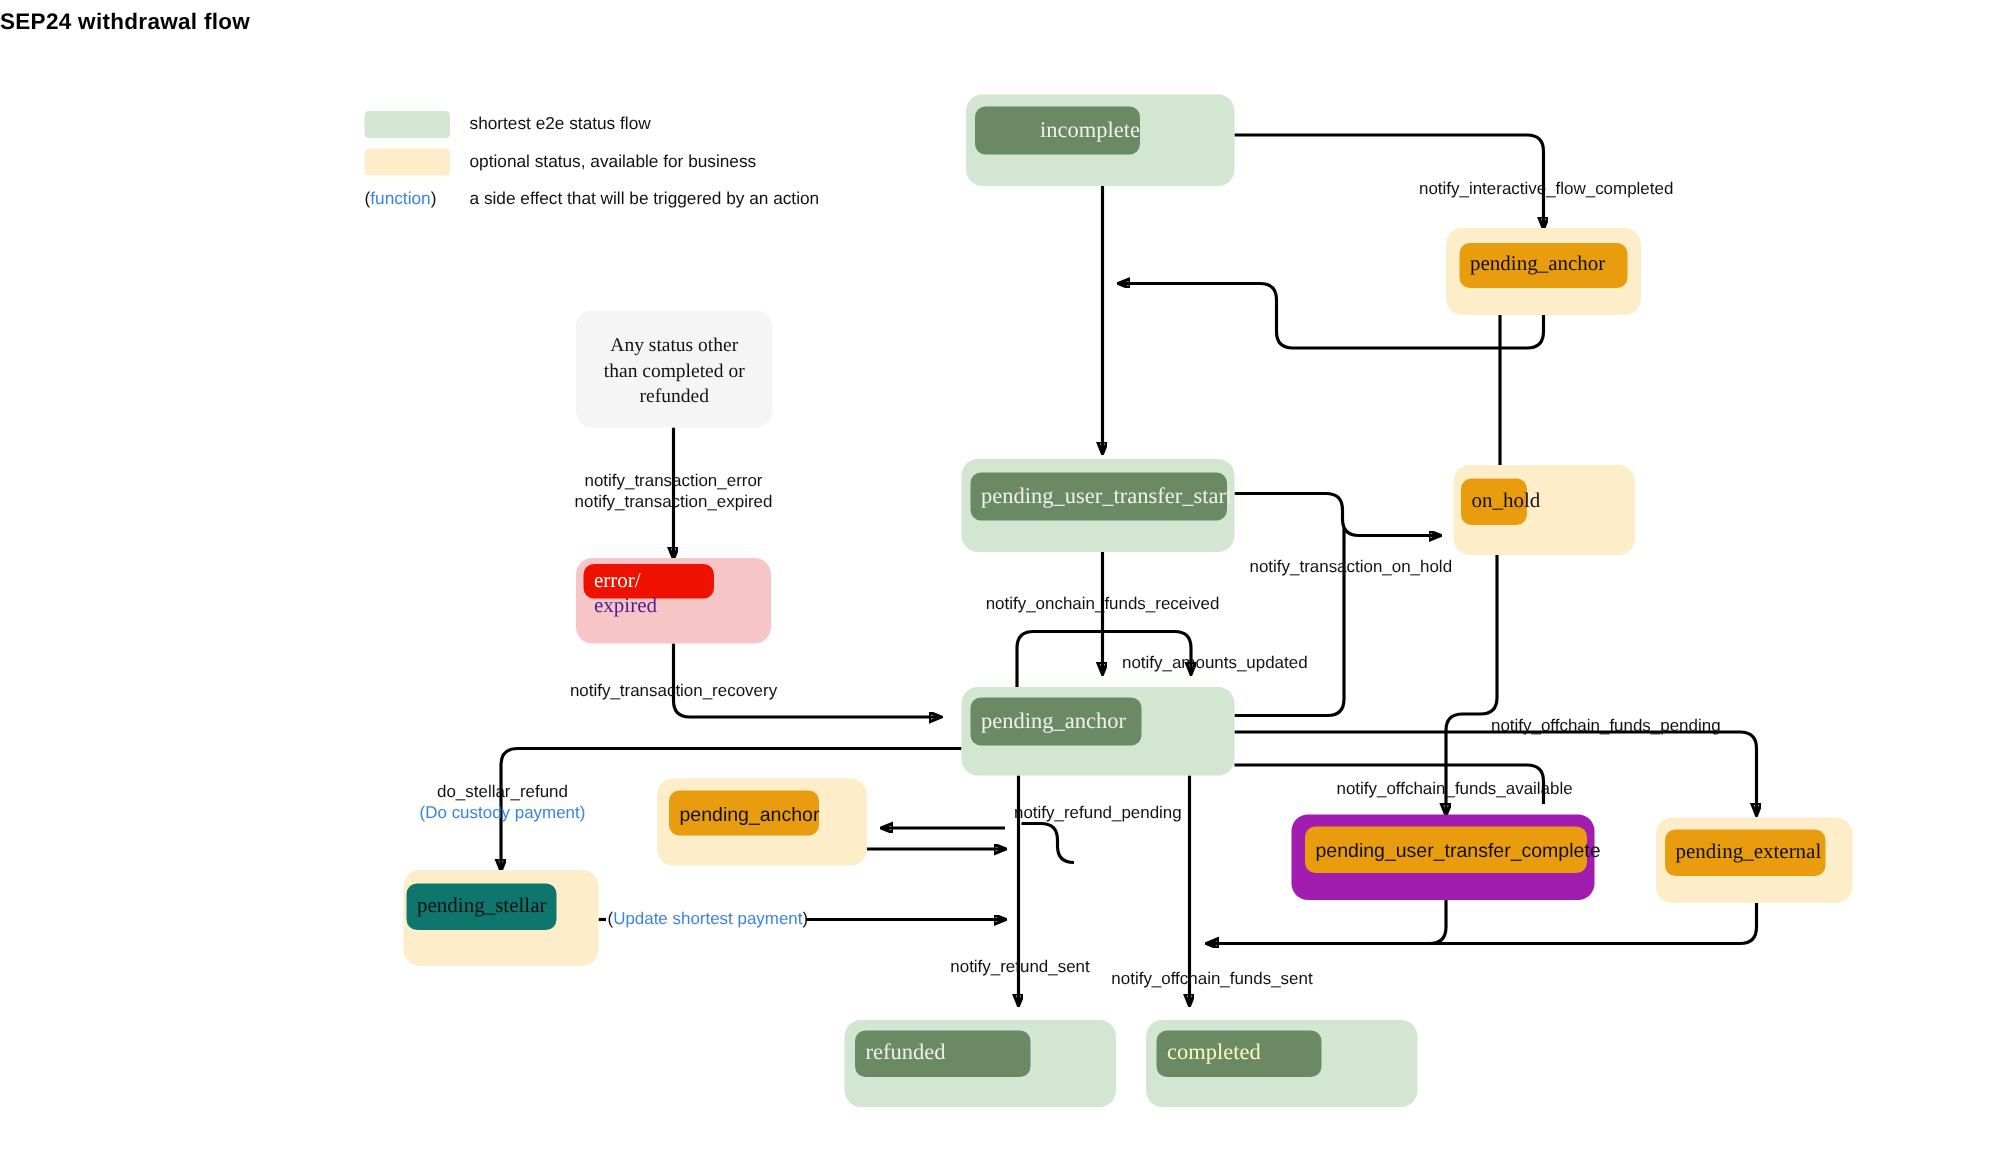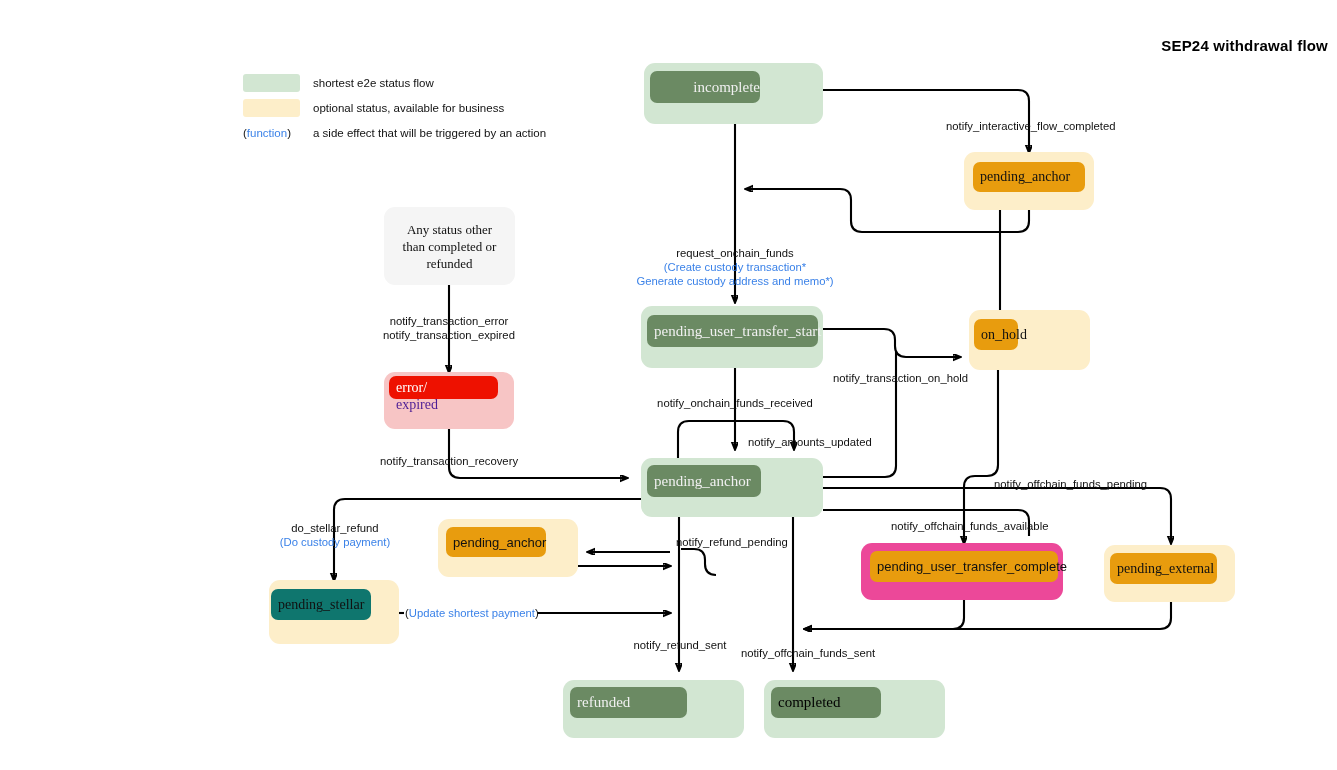--- a/index.html
+++ b/index.html
@@ -2,22 +2,22 @@
 <html><head>
 <meta charset="utf-8">
 <style>
   html,body{margin:0;padding:0;background:#ffffff;}
   body{width:1337px;height:770px;position:relative;overflow:hidden;
        font-family:"Liberation Sans","DejaVu Sans",sans-serif;}
 
   #canvas{position:absolute;left:0;top:0;width:1337px;height:770px;}
 
   
-  .title{position:absolute;left:0;top:6px;width:1328px;text-align:right;
-         font-size:15px;font-weight:bold;color:#000;letter-spacing:.2px;margin-top:31px;}
+  .title{position:absolute;left:0;top:6px;width:1328px;text-align:left;
+         font-size:15px;font-weight:bold;color:#000;letter-spacing:.2px;}
 
   
   .legend{position:absolute;left:243px;top:70px;}
   .legend-row{display:flex;align-items:center;height:25px;margin-bottom:0px;}
   .swatch{width:57px;height:18px;border-radius:3px;margin-right:13px;flex:none;}
   .legend-txt{font-size:11.5px;color:#111;white-space:nowrap;}
   .fn-tag{font-size:11.5px;width:57px;margin-right:13px;text-align:left;flex:none;color:#111;}
   .fn-tag i{color:#3b82e8;font-style:normal;}
 
   
@@ -113,25 +113,20 @@
     <path d="M578,566 H670" marker-end="url(#ah)"></path>
 
     <path d="M716,575 Q705,575 705,564 V560 Q705,549 694,549 H681"></path>
 
     <path d="M399,613 H404"></path>
     <path d="M537,613 H670" marker-end="url(#ah)"></path>
   </svg>
 
   <div class="elabel" style="left:946px;top:119px;">notify_interactive_flow_completed</div>
 
-  <div class="elabel c" style="left:735px;top:246px;">
-    <div>request_onchain_funds</div>
-    <div class="fn">(Create custody transaction*</div>
-    <div class="fn">Generate custody address and memo*)</div>
-  </div>
 
   <div class="elabel c" style="left:449px;top:314px;">
     <div>notify_transaction_error</div>
     <div>notify_transaction_expired</div>
   </div>
 
   <div class="elabel c" style="left:449px;top:454px;">notify_transaction_recovery</div>
 
   <div class="elabel c" style="left:735px;top:396px;">notify_onchain_funds_received</div>
 
@@ -182,21 +177,21 @@
     </div>
   </div>
 
   <div class="node" style="left:969px;top:310px;width:121px;height:60px;background:#fdeec9;">
     <div class="inner serif" style="left:5px;top:9px;width:44px;height:31px;background:#e89c0e;">
       <span style="color:#111;font-size:14px;">on_hold</span>
     </div>
   </div>
 
   <div class="node" style="left:384px;top:372px;width:130px;height:57px;background:#f7c5c5;">
-    <div class="inner serif" style="left:5px;top:4px;width:109px;height:23px;background:#ee1100;">
+    <div class="inner serif" style="left:5px;top:4px;width:87px;height:23px;background:#ee1100;">
       <span style="color:#ffffff;font-size:14px;">error/</span>
     </div>
     <div class="serif" style="position:absolute;left:12px;top:25px;font-size:14px;color:#4c1d95;">expired</div>
   </div>
 
   <div class="node" style="left:641px;top:458px;width:182px;height:59px;background:#d2e6d2;">
     <div class="inner serif" style="left:6px;top:7px;width:114px;height:32px;background:#6b8a63;">
       <span style="color:#f0f0f0;font-size:15px;">pending_anchor</span>
     </div>
   </div>
@@ -206,37 +201,37 @@
       <span style="color:#111;font-size:13px;">pending_anchor</span>
     </div>
   </div>
 
   <div class="node" style="left:269px;top:580px;width:130px;height:64px;background:#fdeec9;">
     <div class="inner serif" style="left:2px;top:9px;width:100px;height:31px;background:#0f766e;">
       <span style="color:#111;font-size:14px;">pending_stellar</span>
     </div>
   </div>
 
-  <div class="node" style="left:861px;top:543px;width:202px;height:57px;background:#ec4899;padding-left:44px;">
+  <div class="node" style="left:861px;top:543px;width:202px;height:57px;background:#a21caf;padding-left:44px;">
     <div class="inner sans" style="left:9px;top:8px;width:188px;height:31px;background:#e89c0e;">
       <span style="color:#111;font-size:13px;">pending_user_transfer_complete</span>
     </div>
   </div>
 
   <div class="node" style="left:1104px;top:545px;width:131px;height:57px;background:#fdeec9;">
     <div class="inner serif" style="left:6px;top:8px;width:107px;height:31px;background:#e89c0e;">
       <span style="color:#111;font-size:14px;">pending_external</span>
     </div>
   </div>
 
   <div class="node" style="left:563px;top:680px;width:181px;height:58px;background:#d2e6d2;">
     <div class="inner serif" style="left:7px;top:7px;width:117px;height:31px;background:#6b8a63;">
       <span style="color:#f0f0f0;font-size:15px;">refunded</span>
     </div>
   </div>
 
   <div class="node" style="left:764px;top:680px;width:181px;height:58px;background:#d2e6d2;">
     <div class="inner serif" style="left:7px;top:7px;width:110px;height:31px;background:#6b8a63;">
-      <span style="color:#000000;font-size:15px;">completed</span>
+      <span style="color:#fef9c3;font-size:15px;">completed</span>
     </div>
   </div>
 
 </div>
 
 </body></html>

